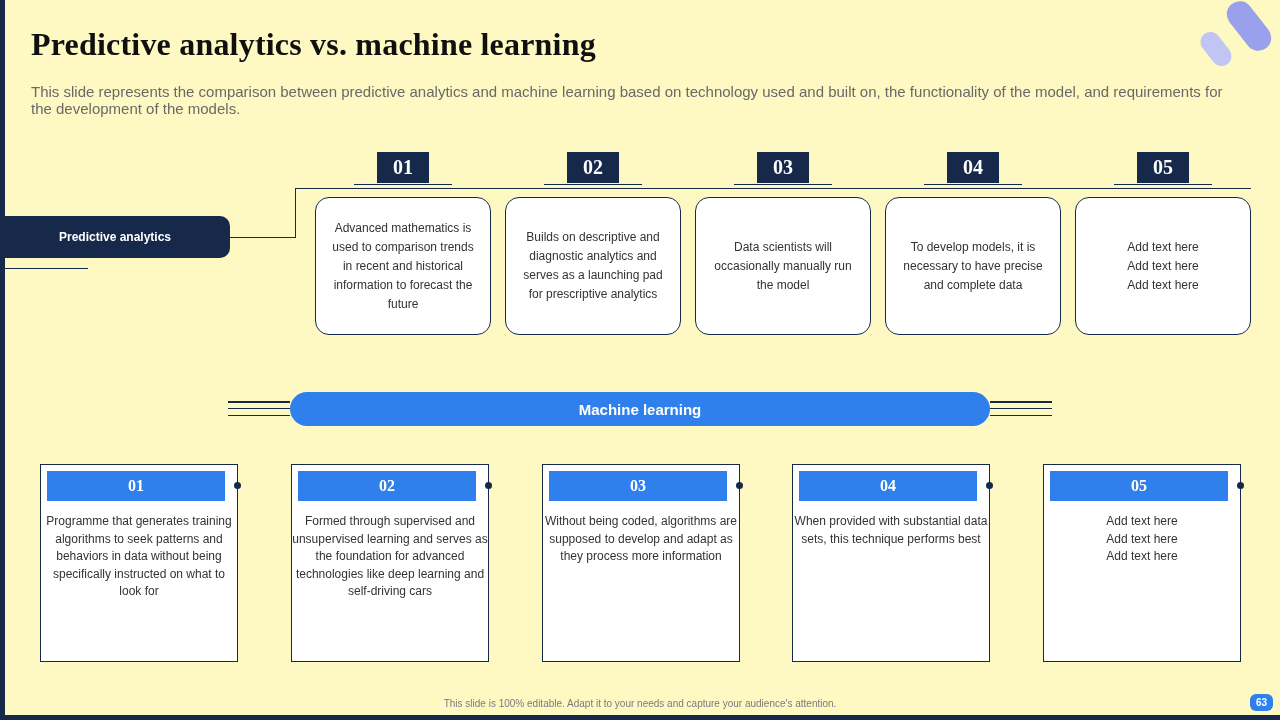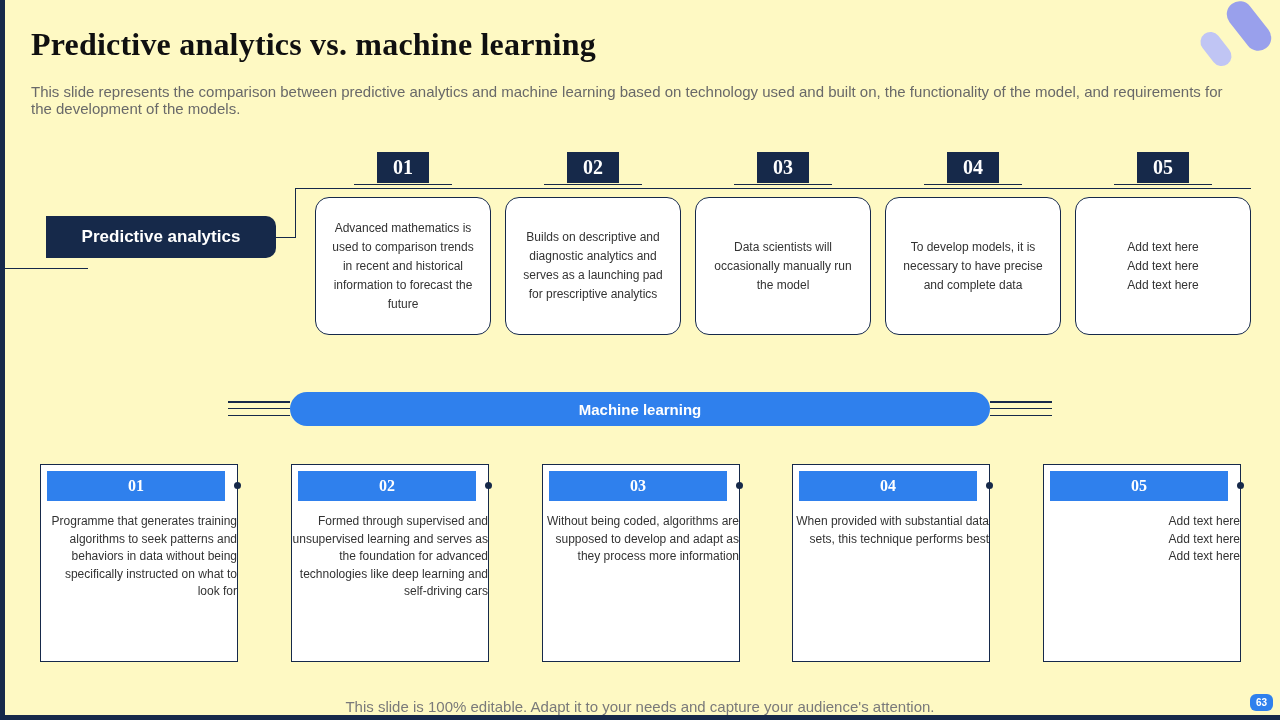--- a/index.html
+++ b/index.html
@@ -25,22 +25,22 @@
     position:absolute; left:31px; top:83px; width:1200px;
     font-size:15px; color:#696969;
   }
   
   .main-line { position:absolute; left:295px; top:188px; width:956px; height:1px; background:#16294a; }
   .conn-v { position:absolute; left:295px; top:188px; width:1px; height:49px; background:#16294a; }
   .conn-h { position:absolute; left:228px; top:237px; width:68px; height:1px; background:#16294a; }
   .pa-label {
     position:absolute; left:0; top:216px; width:230px; height:42px;
     background:#16294a; border-radius:0 10px 10px 0;
-    color:#fff; font-weight:bold; font-size:17px;
-    display:flex; align-items:center; justify-content:center;margin-left:46px;
+    color:#fff; font-weight:bold; font-size:12px;
+    display:flex; align-items:center; justify-content:center;
   }
   .pa-underline { position:absolute; left:0; top:268px; width:88px; height:1px; background:#16294a; }
   
   .top-item {
     position:absolute; top:197px; width:176px; height:138px;
     background:#fff; border:1px solid #16294a; border-radius:14px;
     display:flex; align-items:center; justify-content:center;
     padding:8px 12px;
   }
   .t1 { left:315px; } .t2 { left:505px; } .t3 { left:695px; } .t4 { left:885px; } .t5 { left:1075px; }
@@ -78,26 +78,26 @@
     margin:6px 12px 0 6px; height:30px; background:#2f80ed;
     color:#fff; font-family:"Liberation Serif", serif; font-weight:bold; font-size:16px;
     display:flex; align-items:center; justify-content:center;
   }
   .bot-dot {
     position:absolute; right:-4px; top:17px; width:7px; height:7px;
     background:#16294a; border-radius:50%;
   }
   .bot-text {
     padding:12px 0; font-size:12px; line-height:17.5px; color:#333;
-    text-align:right; white-space:pre-line;
+    text-align:center; white-space:pre-line;
   }
   
   .footer-note {
     position:absolute; left:0; top:698px; width:1280px;
-    text-align:center; font-size:15px; color:#7a7a7a;
+    text-align:center; font-size:10px; color:#7a7a7a;
   }
   .page-badge {
     position:absolute; left:1250px; top:694px; width:23px; height:17px;
     background:#2f80ed; border-radius:6px; color:#fff; font-size:10px; font-weight:bold;
     display:flex; align-items:center; justify-content:center;
   }
 </style>
 </head>
 <body>
 

